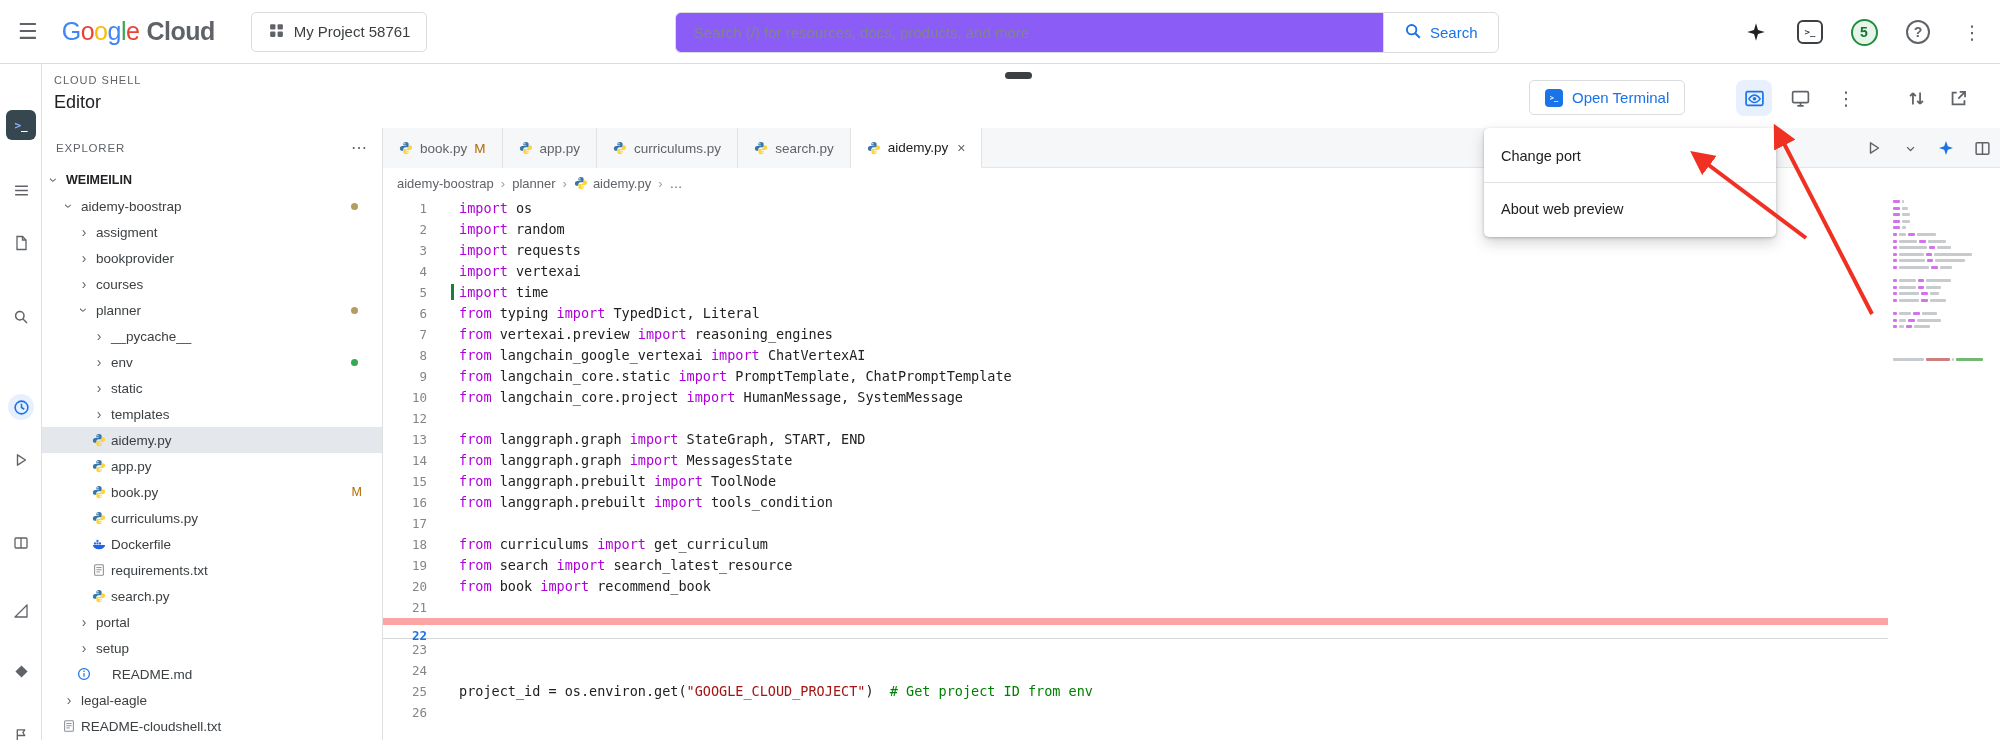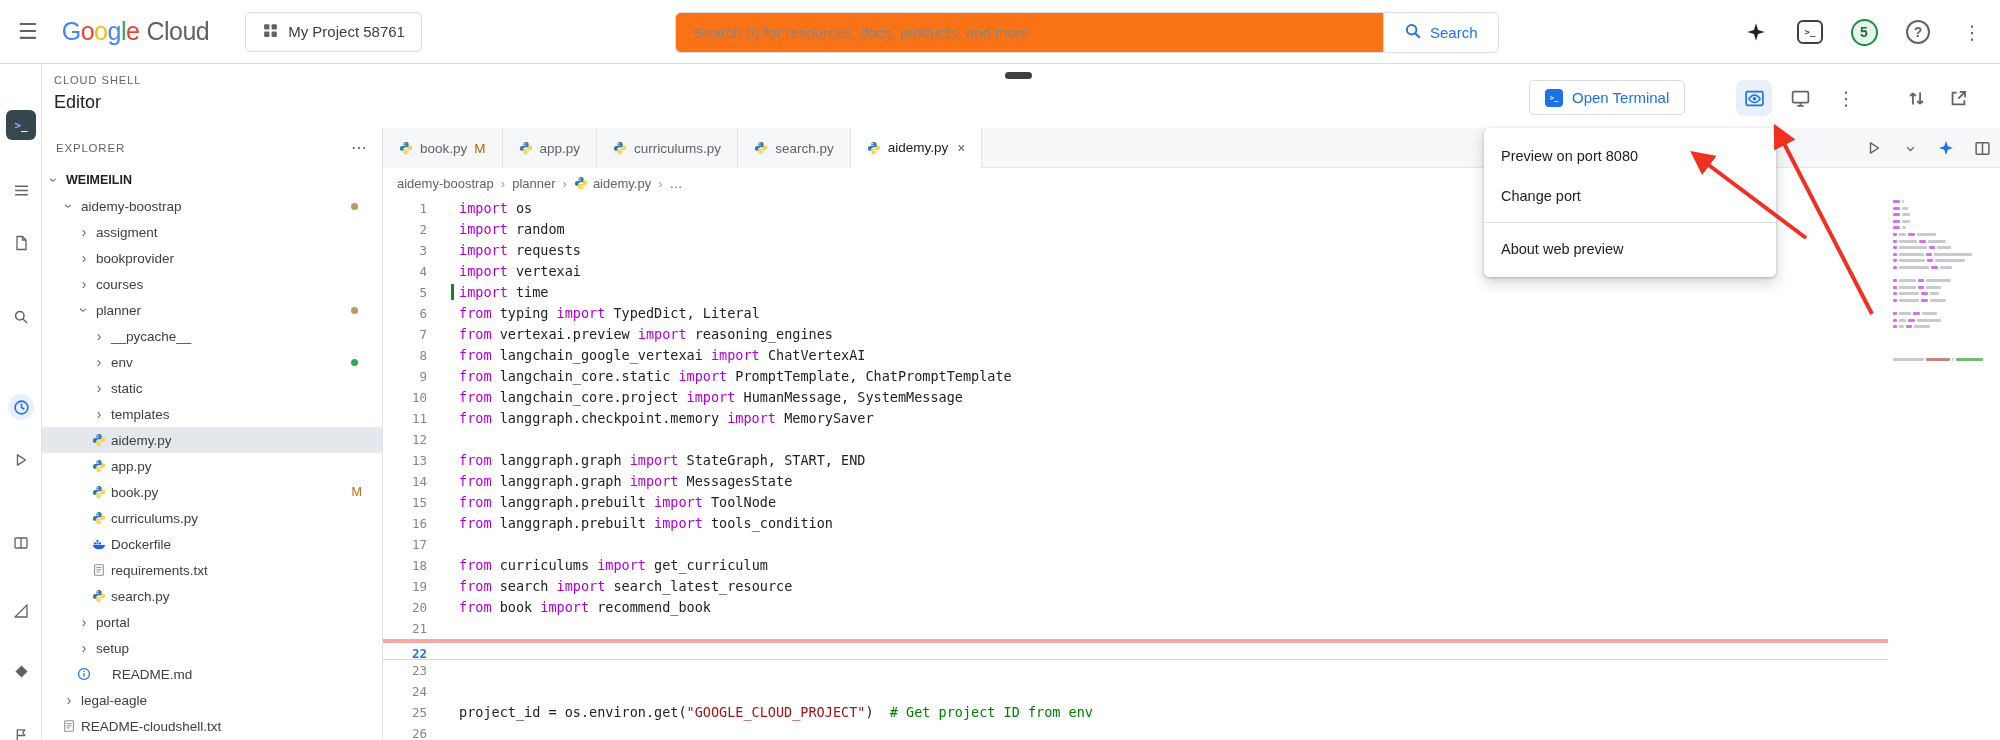--- a/index.html
+++ b/index.html
@@ -5,25 +5,25 @@
   * { margin:0; padding:0; box-sizing:border-box; }
   html,body { background:#fff; }
   .page { position:relative; width:2000px; height:740px; overflow:hidden; background:#fff;
           font-family:"Liberation Sans", sans-serif; color:#202124; }
 
   
   .header { position:absolute; left:0; top:0; width:2000px; height:64px; background:#fff;
             border-bottom:1px solid #dadce0; display:flex; align-items:center; }
   .hamburger { font-size:22px; color:#5f6368; margin-left:18px; cursor:pointer; }
   .glogo { display:flex; align-items:baseline; margin-left:24px; font-size:25px; font-weight:500; letter-spacing:-0.5px; }
-  .glogo .cloudword { color:#5f6368; margin-left:7px; font-weight:400; }
+  .glogo .cloudword { color:#5f6368; margin-left:7px; font-weight:700; }
   .project-btn { display:flex; align-items:center; gap:9px; margin-left:36px; height:40px;
                  border:1px solid #dadce0; border-radius:5px; padding:0 16px; font-size:15px; color:#3c4043; background:#fff; cursor:pointer;}
   .searchwrap { position:absolute; left:675px; top:12px; display:flex; height:41px; }
-  .searchinput { width:708px; height:41px; background:#f97316; border:1px solid #dadce0; border-right:none;
+  .searchinput { width:708px; height:41px; background:#8b5cf6; border:1px solid #dadce0; border-right:none;
                  border-radius:6px 0 0 6px; padding:0 18px; font-size:15px; color:#202124; outline:none;
                  font-family:"Liberation Sans",sans-serif;}
   .searchinput::placeholder { color:#80868b; }
   .searchbtn { display:flex; align-items:center; gap:8px; padding:0 20px; background:#fff; border:1px solid #dadce0;
                border-radius:0 6px 6px 0; color:#1a73e8; font-size:15px; font-weight:500; cursor:pointer; }
   .hicons { position:absolute; right:14px; top:0; height:64px; display:flex; align-items:center; gap:26px; }
   .hicon { width:28px; height:28px; display:flex; align-items:center; justify-content:center; cursor:pointer; }
   .shellact { width:26px; height:24px; border:2px solid #3c4043; border-radius:6px; color:#3c4043;
               font-family:"DejaVu Sans Mono",monospace; font-size:9px; font-weight:bold; display:flex; align-items:center; justify-content:center;}
   .greenbadge { width:27px; height:27px; border-radius:50%; background:#e6f4ea; border:2px solid #1e8e3e; color:#137333;
@@ -88,21 +88,21 @@
                 padding-left:14px; font-size:13px; color:#5f6368; gap:7px; background:#fff; }
   .bc-item { display:flex; align-items:center; gap:5px; cursor:pointer; }
   .bc-sep { color:#9aa0a6; font-size:13px; }
 
   
   .code-area { position:absolute; left:0; top:70px; width:100%; height:542px; background:#fff; overflow:hidden; }
   .code-lines { width:1505px; font-family:"DejaVu Sans Mono",monospace; font-size:13.5px; }
   .code-line { position:relative; height:21px; line-height:21px; display:flex; white-space:pre; }
   .code-line .ln { width:44px; text-align:right; color:#858585; font-size:12.5px; flex:none; }
   .code-line .lt { margin-left:32px; position:relative; }
-  .code-line.active { border-top:4px solid #fca5a5; border-bottom:1px solid #d8d8d8; }
+  .code-line.active { border-top:7px solid #fca5a5; border-bottom:1px solid #d8d8d8; }
   .code-line.active .ln { color:#1a73e8; font-weight:bold; }
   .tok-kw { color:var(--kw); } .tok-pl { color:var(--pl); } .tok-st { color:var(--st); } .tok-cm { color:var(--cm); }
   .gcursor { position:absolute; left:-8px; top:2px; width:3px; height:16px; background:#188038; }
 
   .minimap { position:absolute; left:1510px; top:2px; width:92px; cursor:pointer; }
   .mm-row { height:3px; margin-bottom:3.6px; display:flex; gap:2px; }
   .mm-seg { height:3px; border-radius:1px; opacity:0.55; }
   .mm-kw { background:var(--kw); } .mm-pl { background:#9aa0a6; } .mm-st { background:var(--st); } .mm-cm { background:var(--cm); }
 
   
@@ -572,21 +572,20 @@
           <div class="code-line"><span class="ln">1</span><span class="lt"><span class="tok-kw">import</span><span class="tok-pl"> os</span></span></div>
           <div class="code-line"><span class="ln">2</span><span class="lt"><span class="tok-kw">import</span><span class="tok-pl"> random</span></span></div>
           <div class="code-line"><span class="ln">3</span><span class="lt"><span class="tok-kw">import</span><span class="tok-pl"> requests</span></span></div>
           <div class="code-line"><span class="ln">4</span><span class="lt"><span class="tok-kw">import</span><span class="tok-pl"> vertexai</span></span></div>
           <div class="code-line"><span class="ln">5</span><span class="lt"><span class="gcursor"></span><span class="tok-kw">import</span><span class="tok-pl"> time</span></span></div>
           <div class="code-line"><span class="ln">6</span><span class="lt"><span class="tok-kw">from</span><span class="tok-pl"> typing </span><span class="tok-kw">import</span><span class="tok-pl"> TypedDict, Literal</span></span></div>
           <div class="code-line"><span class="ln">7</span><span class="lt"><span class="tok-kw">from</span><span class="tok-pl"> vertexai.preview </span><span class="tok-kw">import</span><span class="tok-pl"> reasoning_engines</span></span></div>
           <div class="code-line"><span class="ln">8</span><span class="lt"><span class="tok-kw">from</span><span class="tok-pl"> langchain_google_vertexai </span><span class="tok-kw">import</span><span class="tok-pl"> ChatVertexAI</span></span></div>
           <div class="code-line"><span class="ln">9</span><span class="lt"><span class="tok-kw">from</span><span class="tok-pl"> langchain_core.static </span><span class="tok-kw">import</span><span class="tok-pl"> PromptTemplate, ChatPromptTemplate</span></span></div>
           <div class="code-line"><span class="ln">10</span><span class="lt"><span class="tok-kw">from</span><span class="tok-pl"> langchain_core.project </span><span class="tok-kw">import</span><span class="tok-pl"> HumanMessage, SystemMessage</span></span></div>
-          <div class="code-line"><span class="ln">11</span><span class="lt"><span class="tok-kw">from</span><span class="tok-pl"> langgraph.checkpoint.memory </span><span class="tok-kw">import</span><span class="tok-pl"> MemorySaver</span></span></div>
           <div class="code-line"><span class="ln">12</span><span class="lt"></span></div>
           <div class="code-line"><span class="ln">13</span><span class="lt"><span class="tok-kw">from</span><span class="tok-pl"> langgraph.graph </span><span class="tok-kw">import</span><span class="tok-pl"> StateGraph, START, END</span></span></div>
           <div class="code-line"><span class="ln">14</span><span class="lt"><span class="tok-kw">from</span><span class="tok-pl"> langgraph.graph </span><span class="tok-kw">import</span><span class="tok-pl"> MessagesState</span></span></div>
           <div class="code-line"><span class="ln">15</span><span class="lt"><span class="tok-kw">from</span><span class="tok-pl"> langgraph.prebuilt </span><span class="tok-kw">import</span><span class="tok-pl"> ToolNode</span></span></div>
           <div class="code-line"><span class="ln">16</span><span class="lt"><span class="tok-kw">from</span><span class="tok-pl"> langgraph.prebuilt </span><span class="tok-kw">import</span><span class="tok-pl"> tools_condition</span></span></div>
           <div class="code-line"><span class="ln">17</span><span class="lt"></span></div>
           <div class="code-line"><span class="ln">18</span><span class="lt"><span class="tok-kw">from</span><span class="tok-pl"> curriculums </span><span class="tok-kw">import</span><span class="tok-pl"> get_curriculum</span></span></div>
           <div class="code-line"><span class="ln">19</span><span class="lt"><span class="tok-kw">from</span><span class="tok-pl"> search </span><span class="tok-kw">import</span><span class="tok-pl"> search_latest_resource</span></span></div>
           <div class="code-line"><span class="ln">20</span><span class="lt"><span class="tok-kw">from</span><span class="tok-pl"> book </span><span class="tok-kw">import</span><span class="tok-pl"> recommend_book</span></span></div>
           <div class="code-line"><span class="ln">21</span><span class="lt"></span></div>
@@ -706,21 +705,20 @@
             <span class="mm-seg mm-st" style="width: 24.2px;"></span>
             <span class="mm-seg mm-pl" style="width: 2px;"></span>
             <span class="mm-seg mm-cm" style="width: 27.5px;"></span>
           </div>
           <div class="mm-row"></div>
         </div>
     </div>
   </div>
 
   <div class="preview-menu" id="preview-menu">
-      <div class="menu-item">Preview on port 8080</div>
       <div class="menu-item">Change port</div>
       <div class="menu-div"></div>
       <div class="menu-item">About web preview</div>
     </div>
 
   <svg class="arrows" id="arrows-svg" viewBox="0 0 2000 740">
     <defs>
       <marker id="ah" viewBox="0 0 10 10" refX="8" refY="5" markerWidth="6" markerHeight="6" orient="auto-start-reverse">
         <path d="M0 0 L10 5 L0 10 z" fill="#F03022"></path>
       </marker>

